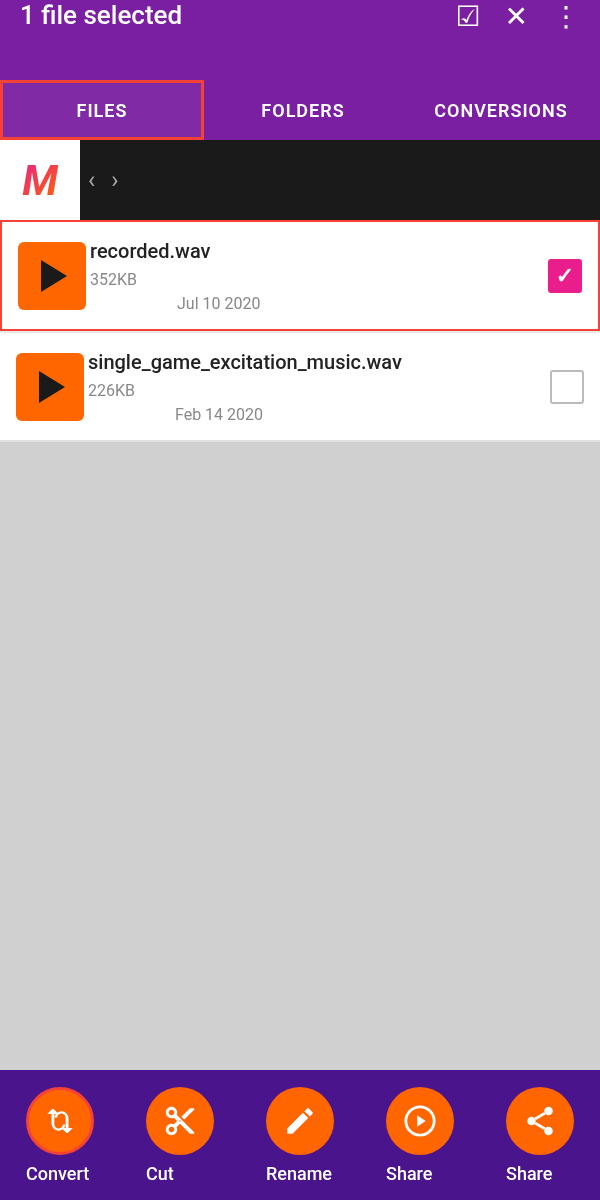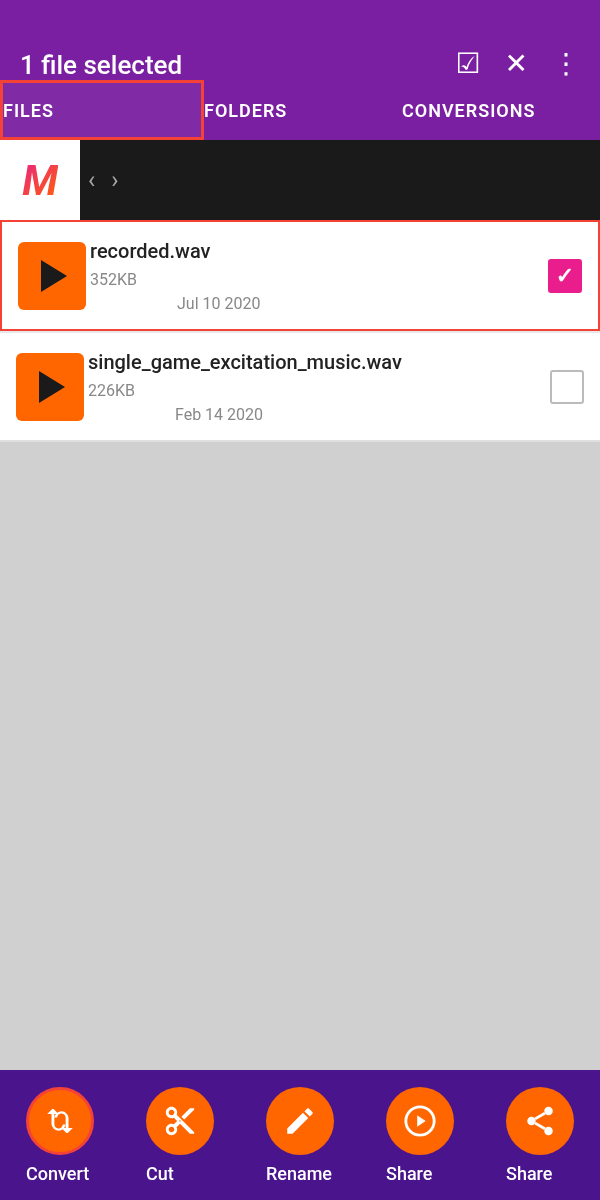--- a/index.html
+++ b/index.html
@@ -10,21 +10,21 @@
       background: #e0e0e0;
       overflow: hidden;
       position: relative;
     }
 
     
     .header {
       background: #7b1fa2;
       height: 80px;
       display: flex;
-      align-items: flex-end;
+      align-items: flex-start;
       padding: 0 20px;
       gap: 16px;
     }
     .header-title {
       color: white;
       font-size: 26px;
       font-weight: 500;
       flex: 1;
     }
     .header-icons {
@@ -41,20 +41,21 @@
     
     .tabs {
       background: #7b1fa2;
       display: flex;
       height: 60px;
     }
     .tab {
       flex: 1;
       display: flex;
       align-items: center;
+      justify-content: center;
       color: white;
       font-size: 18px;
       font-weight: 600;
       cursor: pointer;
       letter-spacing: 1px;
     }
     .tab.active {
       border: 3px solid #f44336;
       background: rgba(255,255,255,0.05);
     }

